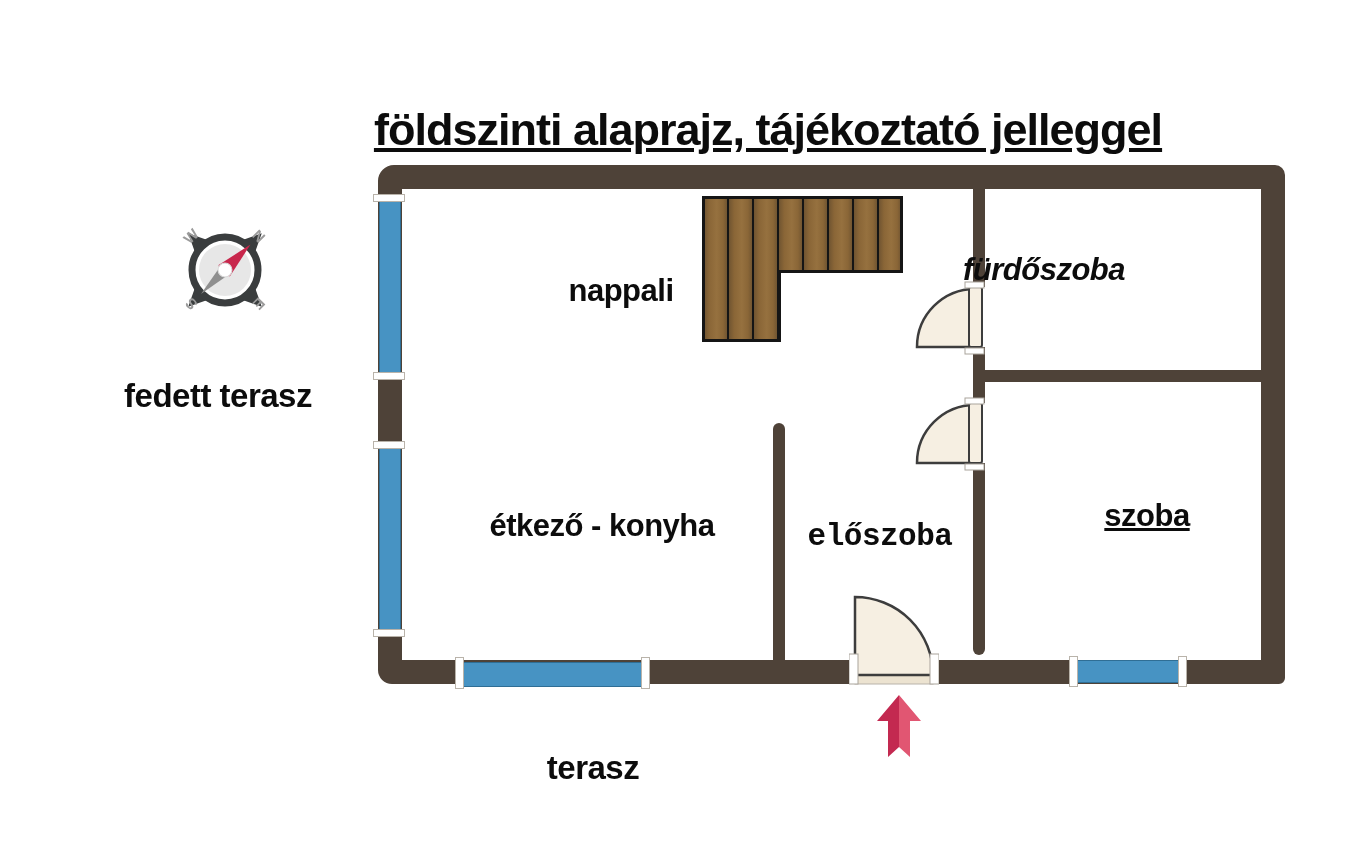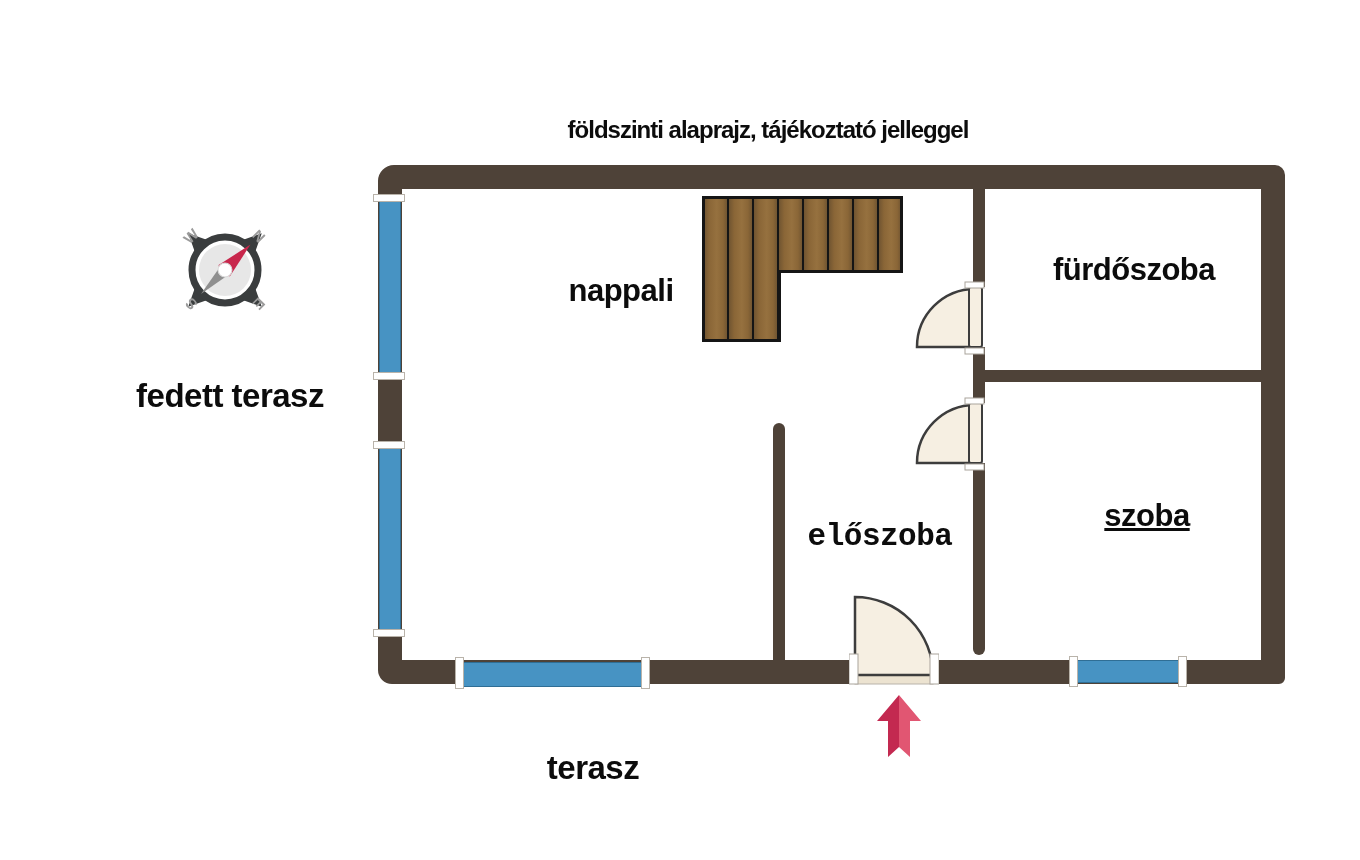--- a/index.html
+++ b/index.html
@@ -5,21 +5,21 @@
   html,body{margin:0;padding:0;background:#fff;}
   .canvas{
     position:relative;width:1360px;height:860px;background:#fff;overflow:hidden;
     font-family:"Liberation Sans","DejaVu Sans",sans-serif;color:var(--text,#0c0c0c);
   }
   .abs{position:absolute;}
   .label{
     position:absolute;transform:translate(-50%,-50%);
     font-weight:bold;color:var(--text,#0c0c0c);white-space:nowrap;letter-spacing:-0.5px;
   }
-  .title{font-size:24px;letter-spacing:-1px;}
+  .title{font-size:45px;letter-spacing:-1px;text-decoration:underline;}
   .outside{font-size:33px;}
   .room{font-size:31px;}
   
   .outer-wall{
     left:378px;top:165px;width:907px;height:519px;box-sizing:border-box;
     border:24px solid var(--wall,#4e4238);
     border-radius:16px 10px 6px 14px;background:transparent;
   }
   .wall{background:var(--wall,#4e4238);}
   .win{background:var(--window-blue,#4793c3);border:1px solid var(--window-border,#2f6e95);box-sizing:border-box;}
@@ -57,21 +57,21 @@
       <polygon points="52,58 64,58 58,92" fill="var(--needle-gray,#8f8f8f)"></polygon>
       <polygon points="58,22 50,59 58,65 66,59" fill="var(--needle-red,#c8274c)"></polygon>
       <circle cx="58" cy="58" r="7" fill="#ffffff" stroke="#d9d9d9" stroke-width="1"></circle>
     </g>
     <text class="cletter" x="92" y="24" text-anchor="middle" dominant-baseline="central" transform="rotate(45 92 24)">N</text>
     <text class="cletter" x="92" y="92" text-anchor="middle" dominant-baseline="central" transform="rotate(135 92 92)">E</text>
     <text class="cletter" x="24" y="92" text-anchor="middle" dominant-baseline="central" transform="rotate(-135 24 92)">S</text>
     <text class="cletter" x="24" y="24" text-anchor="middle" dominant-baseline="central" transform="rotate(-45 24 24)">W</text>
   </svg>
 
-  <div class="label outside" style="left:230px;top:396px;">fedett terasz</div>
+  <div class="label outside" style="left:218px;top:396px;">fedett terasz</div>
   <div class="label outside" style="left:584px;top:768px;margin-left:9px;">terasz</div>
 
   <div class="abs outer-wall"></div>
 
   <div class="abs wall" style="left:973px;top:189px;width:12px;height:98px;"></div>
   <div class="abs wall" style="left:973px;top:347px;width:12px;height:56px;"></div>
   <div class="abs wall" style="left:973px;top:463px;width:12px;height:192px;border-radius:0 0 6px 6px;"></div>
   <div class="abs wall" style="left:985px;top:370px;width:276px;height:12px;"></div>
   <div class="abs wall" style="left:773px;top:423px;width:12px;height:237px;border-radius:6px 6px 0 0;"></div>
 
@@ -130,17 +130,18 @@
     <rect class="jamb" x="0" y="62" width="9" height="30"></rect>
     <rect class="jamb" x="81" y="62" width="9" height="30"></rect>
   </svg>
 
   <svg class="abs" style="left:876px;top:694px;" width="46" height="64" viewBox="0 0 46 64">
     <polygon class="arrow-dark" points="23,1 1,27 12,27 12,63 23,53"></polygon>
     <polygon class="arrow-light" points="23,1 45,27 34,27 34,63 23,53"></polygon>
   </svg>
 
   <div class="label room" style="left:581px;top:291px;margin-left:40px;">nappali</div>
-  <div class="label room" style="left:1134px;top:270px;">fürdőszoba</div>
+  <div class="label room" style="left:1044px;top:270px;font-style:italic;">fürdőszoba</div>
+  <div class="label room" style="left:602px;top:526px;">étkező - konyha</div>
   <div class="label room" style="left:880px;top:536px;font-family:Liberation Mono, monospace;">előszoba</div>
   <div class="label room" style="left:1147px;top:516px;text-decoration:underline;">szoba</div>
 
 </div>
 
 </body></html>

